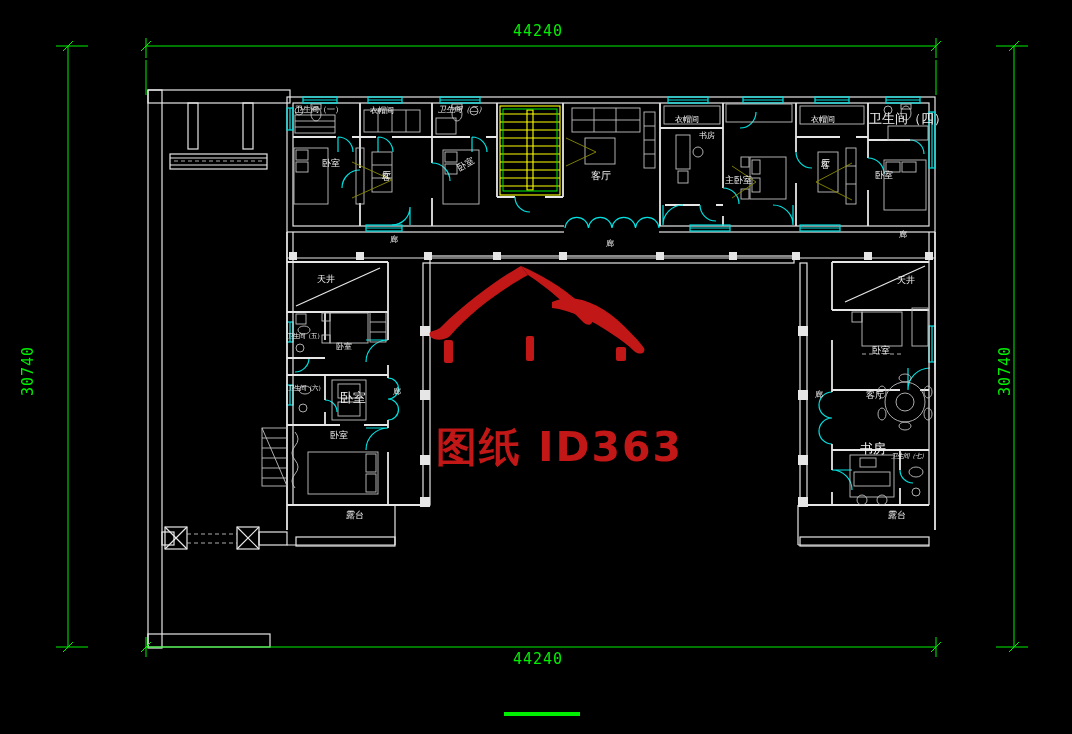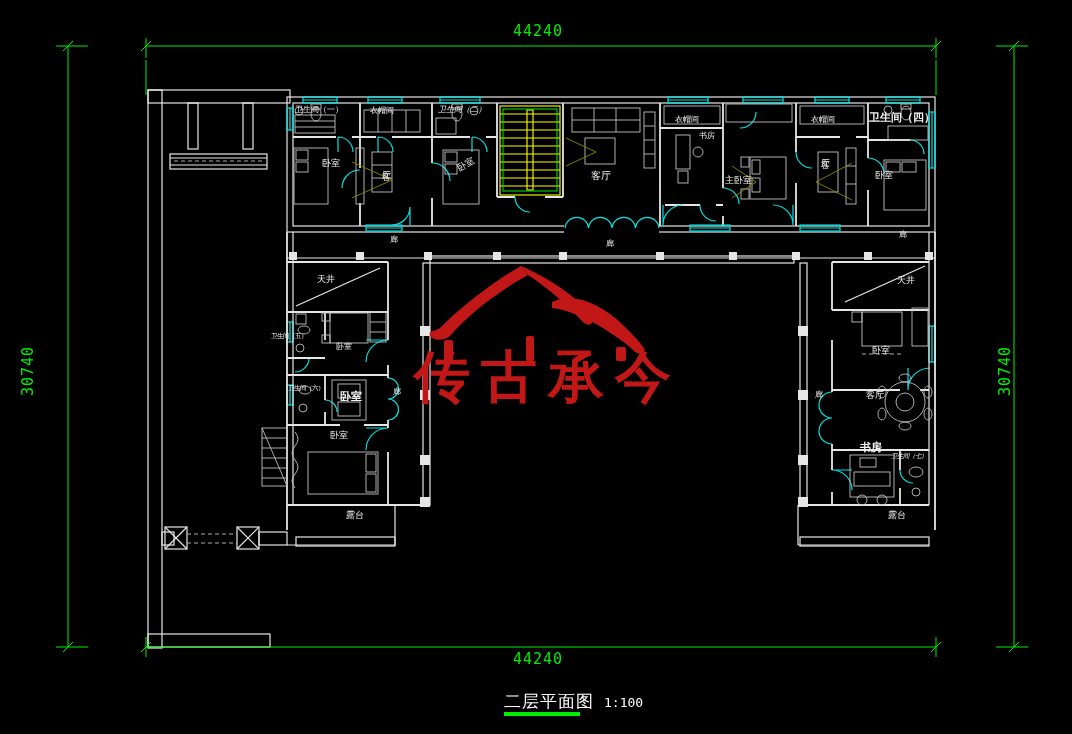--- a/index.html
+++ b/index.html
@@ -2,21 +2,21 @@
 <html style="--c-background: #000000; --c-wall: #e6e6e6; --c-opening: #00e1e1; --c-dimension: #00ee00; --c-stairs: #ffff00; --c-furniture: #c0c0c0; --c-accent: #8a8a00; --c-watermark: #c21717; --c-label: #f2f2f2;"><head>
 <meta charset="utf-8">
 <style>
   html,body{margin:0;padding:0;background:#000;}
   .stage{position:relative;width:1072px;height:734px;background:var(--c-background,#000);
          font-family:"DejaVu Sans",sans-serif;overflow:hidden;}
   .stage svg{position:absolute;left:0;top:0;}
   .lbl{position:absolute;color:var(--c-label,#f2f2f2);font-size:9px;line-height:1.05;
        white-space:nowrap;z-index:5;}
   .s8{font-size:8px;}
-  .s7{font-size:11px;font-weight:bold;}
+  .s7{font-size:13px;}
   .s65{font-size:6.5px;letter-spacing:-0.5px;}
   .s10{font-size:10px;}
   .vert{writing-mode:vertical-rl;text-orientation:upright;white-space:normal;}
   .dim{position:absolute;color:var(--c-dimension,#0e0);font-family:"DejaVu Sans Mono",monospace;
        font-size:15px;letter-spacing:1px;z-index:5;}
   .dimv{width:70px;text-align:center;transform:rotate(-90deg);}
   .wm-brand{position:absolute;left:414px;top:340px;color:var(--c-watermark,#c21717);
        font-family:"DejaVu Serif",serif;font-weight:bold;font-size:56px;letter-spacing:11px;z-index:6;}
   .wm-id{position:absolute;left:436px;top:420px;color:var(--c-watermark,#c21717);
        font-family:"DejaVu Sans",sans-serif;font-weight:bold;font-size:41px;letter-spacing:2px;z-index:6;}
@@ -368,41 +368,37 @@
   <div class="lbl s8" style="left:699px;top:132px;">书房</div>
   <div class="lbl" style="left:725px;top:176px;">主卧室</div>
   <div class="lbl s8" style="left:811px;top:116px;">衣帽间</div>
   <div class="lbl s7" style="left:869px;top:112px;">卫生间（四）</div>
   <div class="lbl vert" style="left:820px;top:152px;">客厅</div>
   <div class="lbl" style="left:875px;top:171px;">卧室</div>
   <div class="lbl s8" style="left:390px;top:236px;">廊</div>
   <div class="lbl s8" style="left:606px;top:240px;">廊</div>
   <div class="lbl s8" style="left:899px;top:231px;">廊</div>
   <div class="lbl" style="left:317px;top:275px;">天井</div>
-  <div class="lbl s65" style="left:271px;top:333px;">卫生间（五）</div>
+  <div class="lbl s65" style="left:287px;top:333px;">卫生间（五）</div>
   <div class="lbl s8" style="left:336px;top:343px;">卧室</div>
   <div class="lbl s65" style="left:288px;top:385px;">卫生间（六）</div>
   <div class="lbl s7" style="left:340px;top:391px;">卧室</div>
   <div class="lbl" style="left:330px;top:431px;">卧室</div>
   <div class="lbl" style="left:346px;top:511px;">露台</div>
   <div class="lbl s8" style="left:393px;top:388px;">廊</div>
   <div class="lbl" style="left:897px;top:276px;">天井</div>
   <div class="lbl" style="left:872px;top:346px;">卧室</div>
   <div class="lbl s8" style="left:815px;top:391px;">廊</div>
   <div class="lbl" style="left:866px;top:391px;">客厅</div>
   <div class="lbl s7" style="left:860px;top:442px;">书房</div>
   <div class="lbl s65" style="left:891px;top:453px;font-style:italic;">卫生间（七）</div>
   <div class="lbl" style="left:888px;top:511px;">露台</div>
 
   <div class="dim" style="left:513px;top:22px;">44240</div>
   <div class="dim" style="left:513px;top:650px;">44240</div>
   <div class="dim dimv" style="left:-7px;top:362px;">30740</div>
   <div class="dim dimv" style="left:970px;top:362px;">30740</div>
 
-  <div class="wm-brand">传古承今</div>
-
-  <div class="titlebar">
-    <span class="title-main">二层平面图</span>
-    <span class="title-scale">1:100</span>
-  </div>
+  <div class="wm-id">图纸 ID363</div>
+
   <div class="title-underline"></div>
 
 </div>
 
 </body></html>

